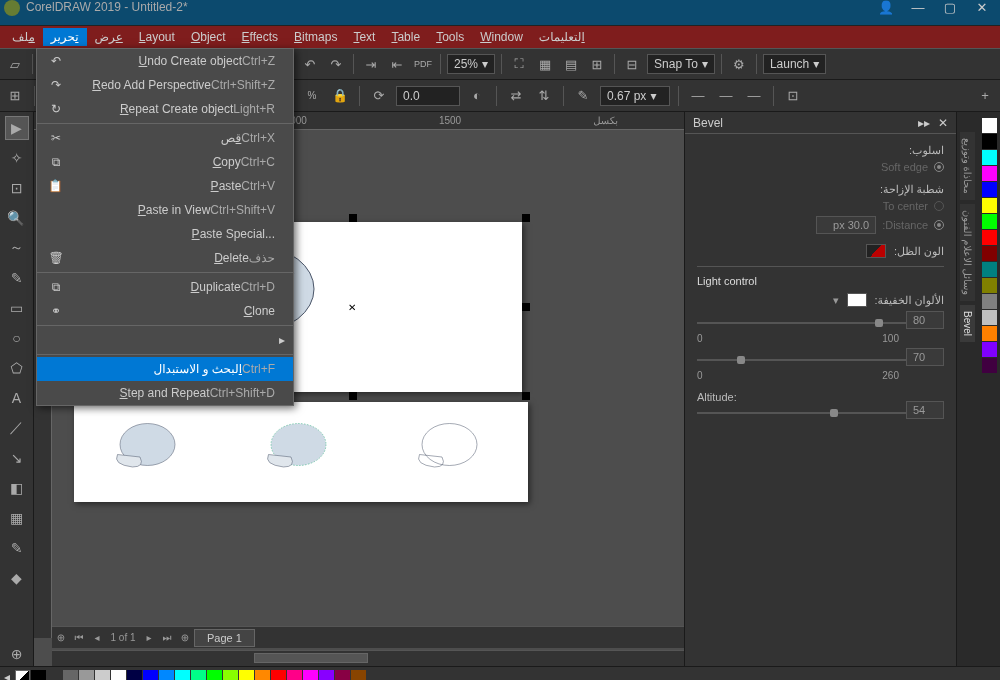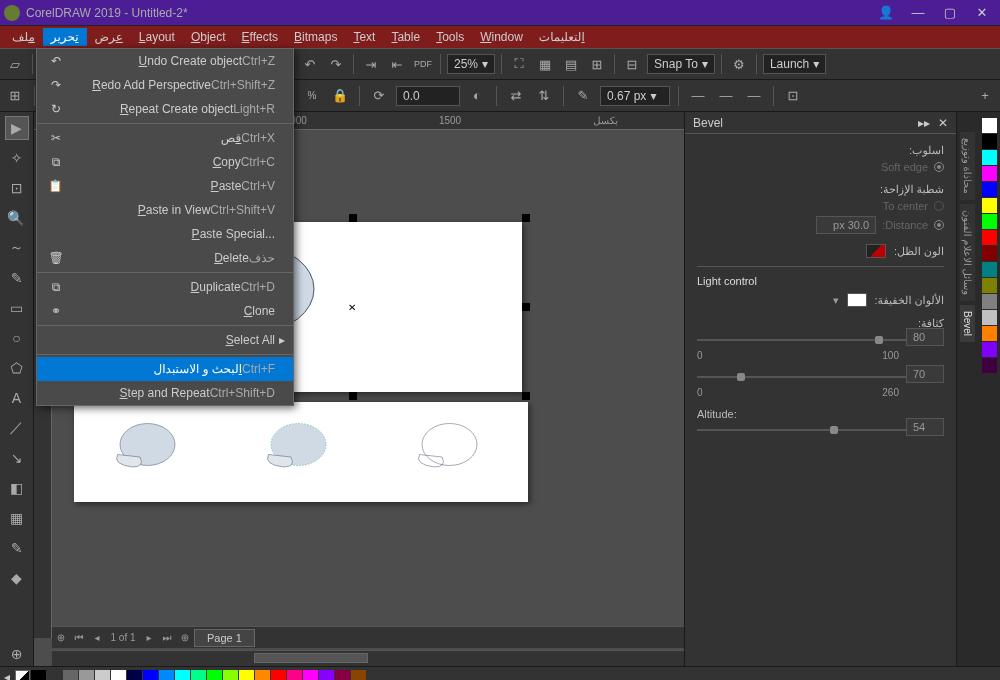--- a/index.html
+++ b/index.html
@@ -1,17 +1,17 @@
 <!DOCTYPE html>
 <html><head>
 <meta charset="utf-8">
 <style>
 *{margin:0;padding:0;box-sizing:border-box;font-family:"Segoe UI",Tahoma,sans-serif;user-select:none}
 body{width:1000px;height:680px;background:#333;color:#ccc;font-size:12px;overflow:hidden}
-.titlebar{height:26px;background:#4c1d95;border-bottom:1px solid #222;display:flex;align-items:center;padding:0 4px}
+.titlebar{height:26px;background:#0c4a6e;border-bottom:1px solid #222;display:flex;padding:0 4px}
 .titlebar .app-icon{width:16px;height:16px;background:#667c33;border-radius:50%;margin-right:6px}
 .titlebar .title{flex:1;color:#aaa}
 .titlebar .win-btns{display:flex;gap:12px;padding-right:4px}
 .titlebar .win-btns span{width:20px;text-align:center;font-size:13px;color:#ccc;cursor:pointer}
 .menubar{height:22px;display:flex;align-items:center;padding:0 4px;background:#7f1d1d}
 .menubar .mitem{padding:2px 8px;cursor:pointer}
 .menubar .mitem.active{background:#0078d4;color:#fff}
 .toolbar{height:32px;border-top:1px solid #555;border-bottom:1px solid #1a1a1a;display:flex;align-items:center;padding:0 4px;gap:4px;background:#333}
 .toolbar2{height:32px;border-bottom:1px solid #1a1a1a;display:flex;align-items:center;padding:0 4px;gap:6px;background:#333}
 .tb-btn{width:22px;height:22px;display:flex;align-items:center;justify-content:center;color:#aaa;font-size:13px}
@@ -291,21 +291,20 @@
           <div class="sw red"></div>
         </div>
         <div style="height:1px;background:#555;margin:8px 0"></div>
         <div class="lbl" style="color:#ddd;font-weight:500">Light control</div>
         <div class="field" dir="rtl" style="margin-top:6px">
           <span class="lbl">الألوان الخفيفة:</span>
           <div class="sw"></div>
             <span>▾</span>
         </div>
         <div class="grp" dir="rtl" style="margin-top:10px">
-          <div class="lbl">كثافة:</div>
           <div class="slider" dir="ltr">
             <div class="track"></div>
               <div class="thumb" style="left:72%"></div>
             <div class="val">
                 <div class="numbox">80</div>
               </div>
           </div>
           <div class="slider-labels" dir="ltr">
               <span>0</span>
               <span>100</span>
@@ -454,21 +453,20 @@
     <div class="item">
       <div class="arrow"></div>
       <div class="sc"></div>
       <div class="label"><u>C</u>lone</div>
       <div class="icon-col">⚭</div>
     </div>
     <div class="item sep"></div>
     <div class="item">
       <div class="arrow">▸</div>
       <div class="sc"></div>
-      <div class="label"><u>S</u>elect All</div>
       <div class="icon-col"></div>
     </div>
     <div class="item sep"></div>
     <div class="item hl">
       <div class="arrow"></div>
       <div class="sc">Ctrl+F</div>
       <div class="label"><u>ا</u>لبحث و الاستبدال</div>
       <div class="icon-col"></div>
     </div>
     <div class="item">

